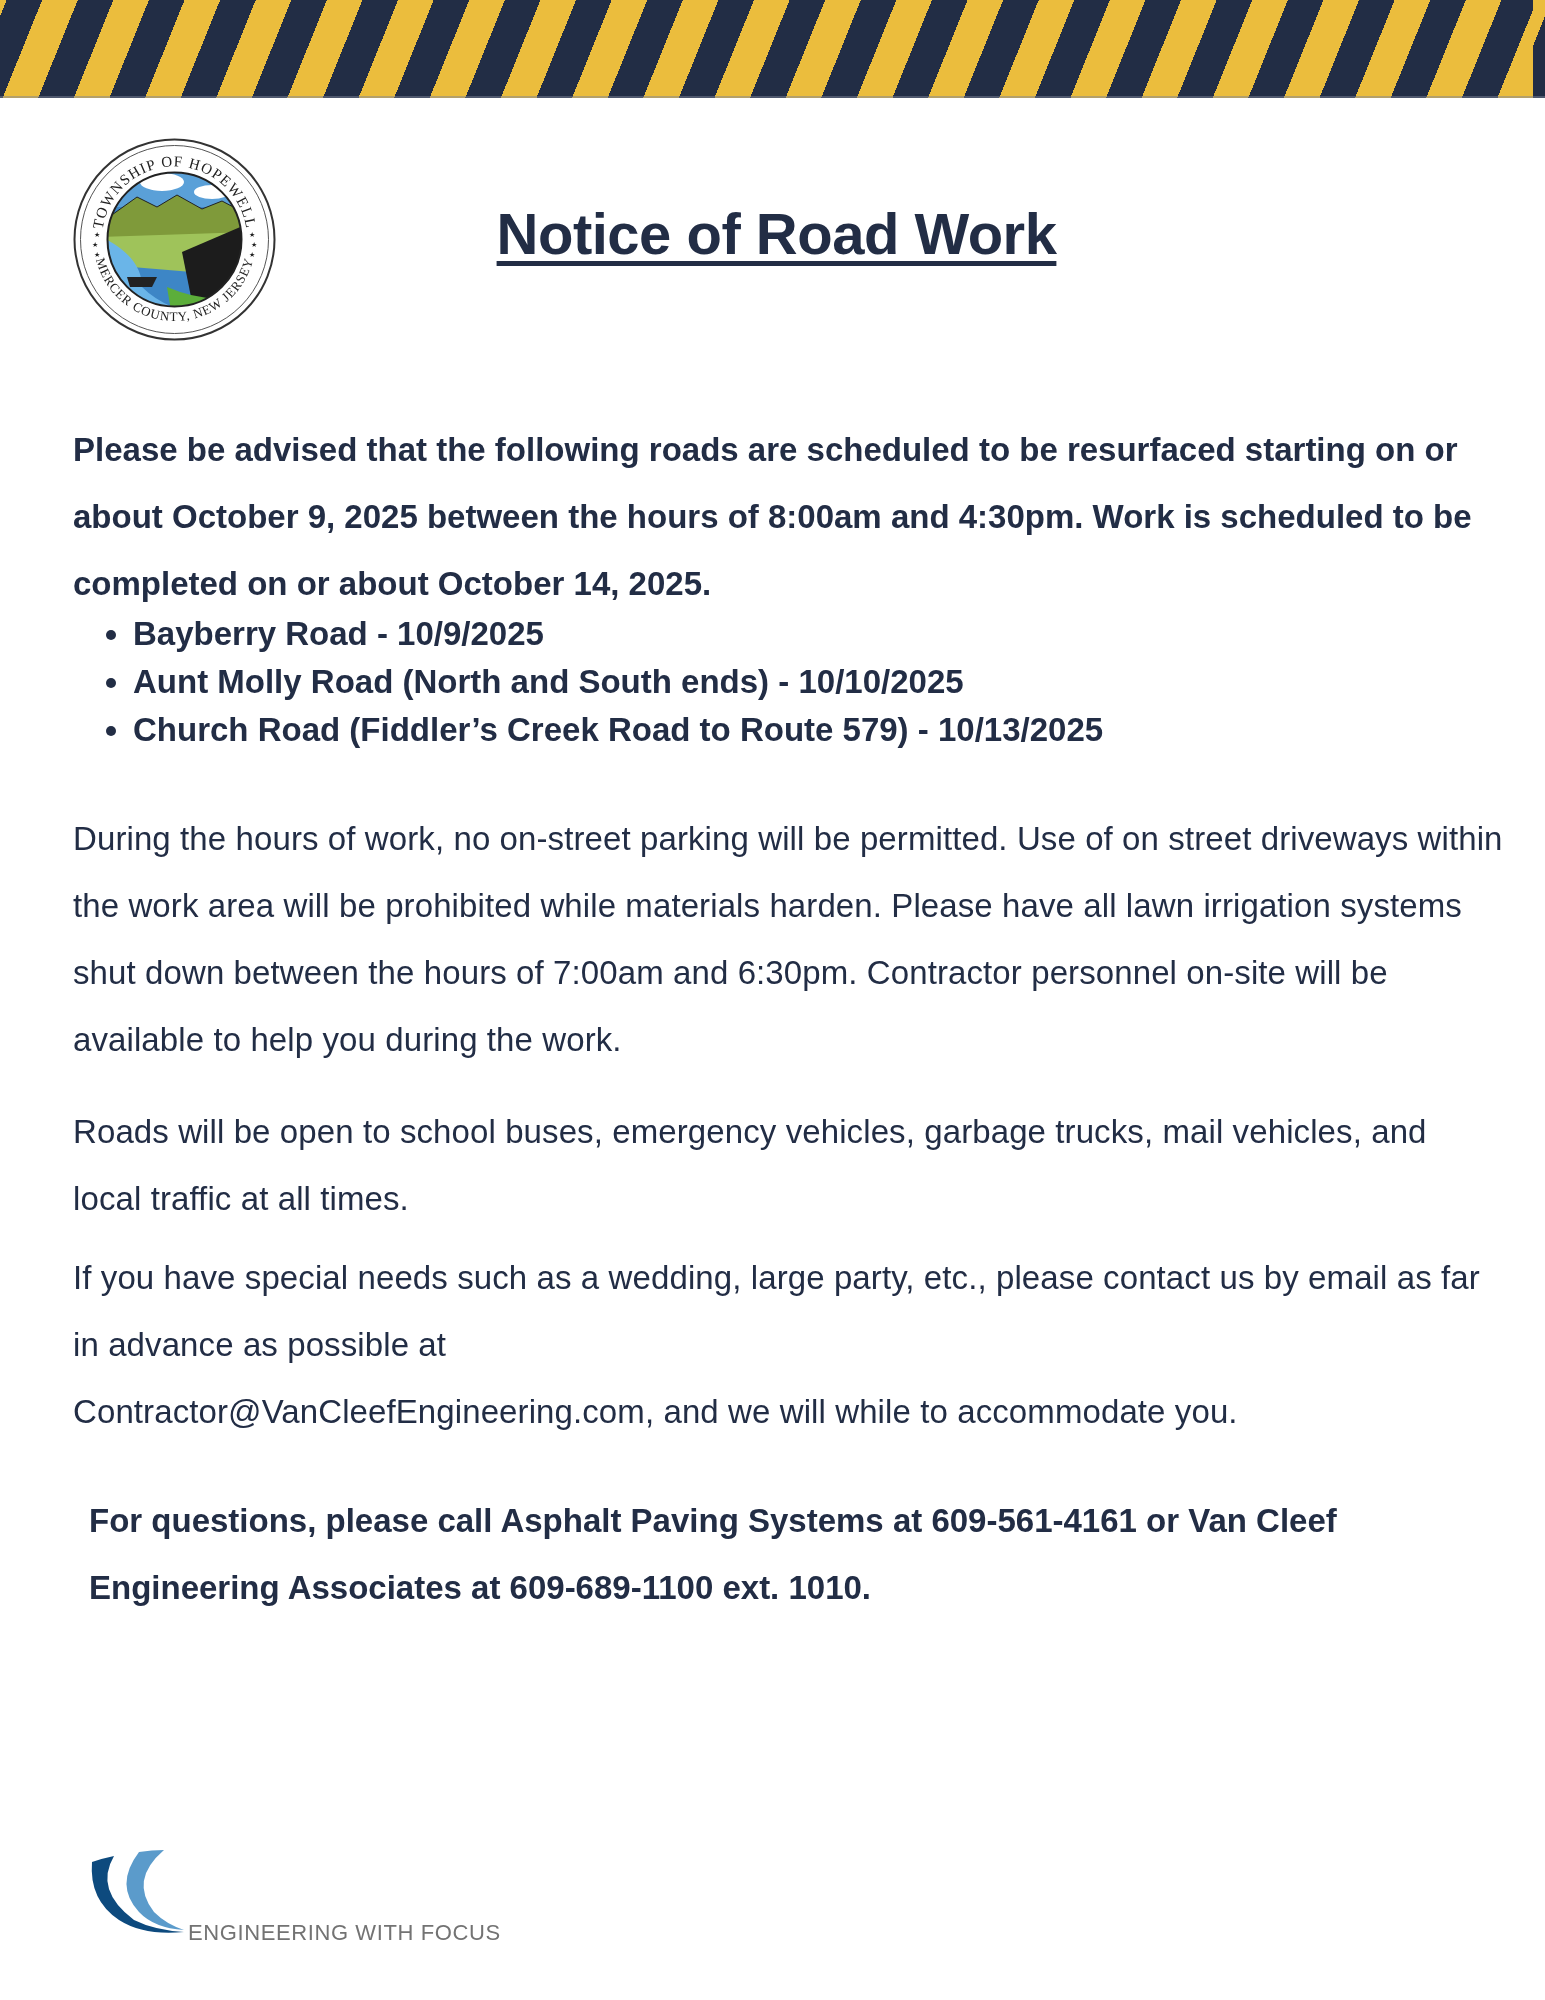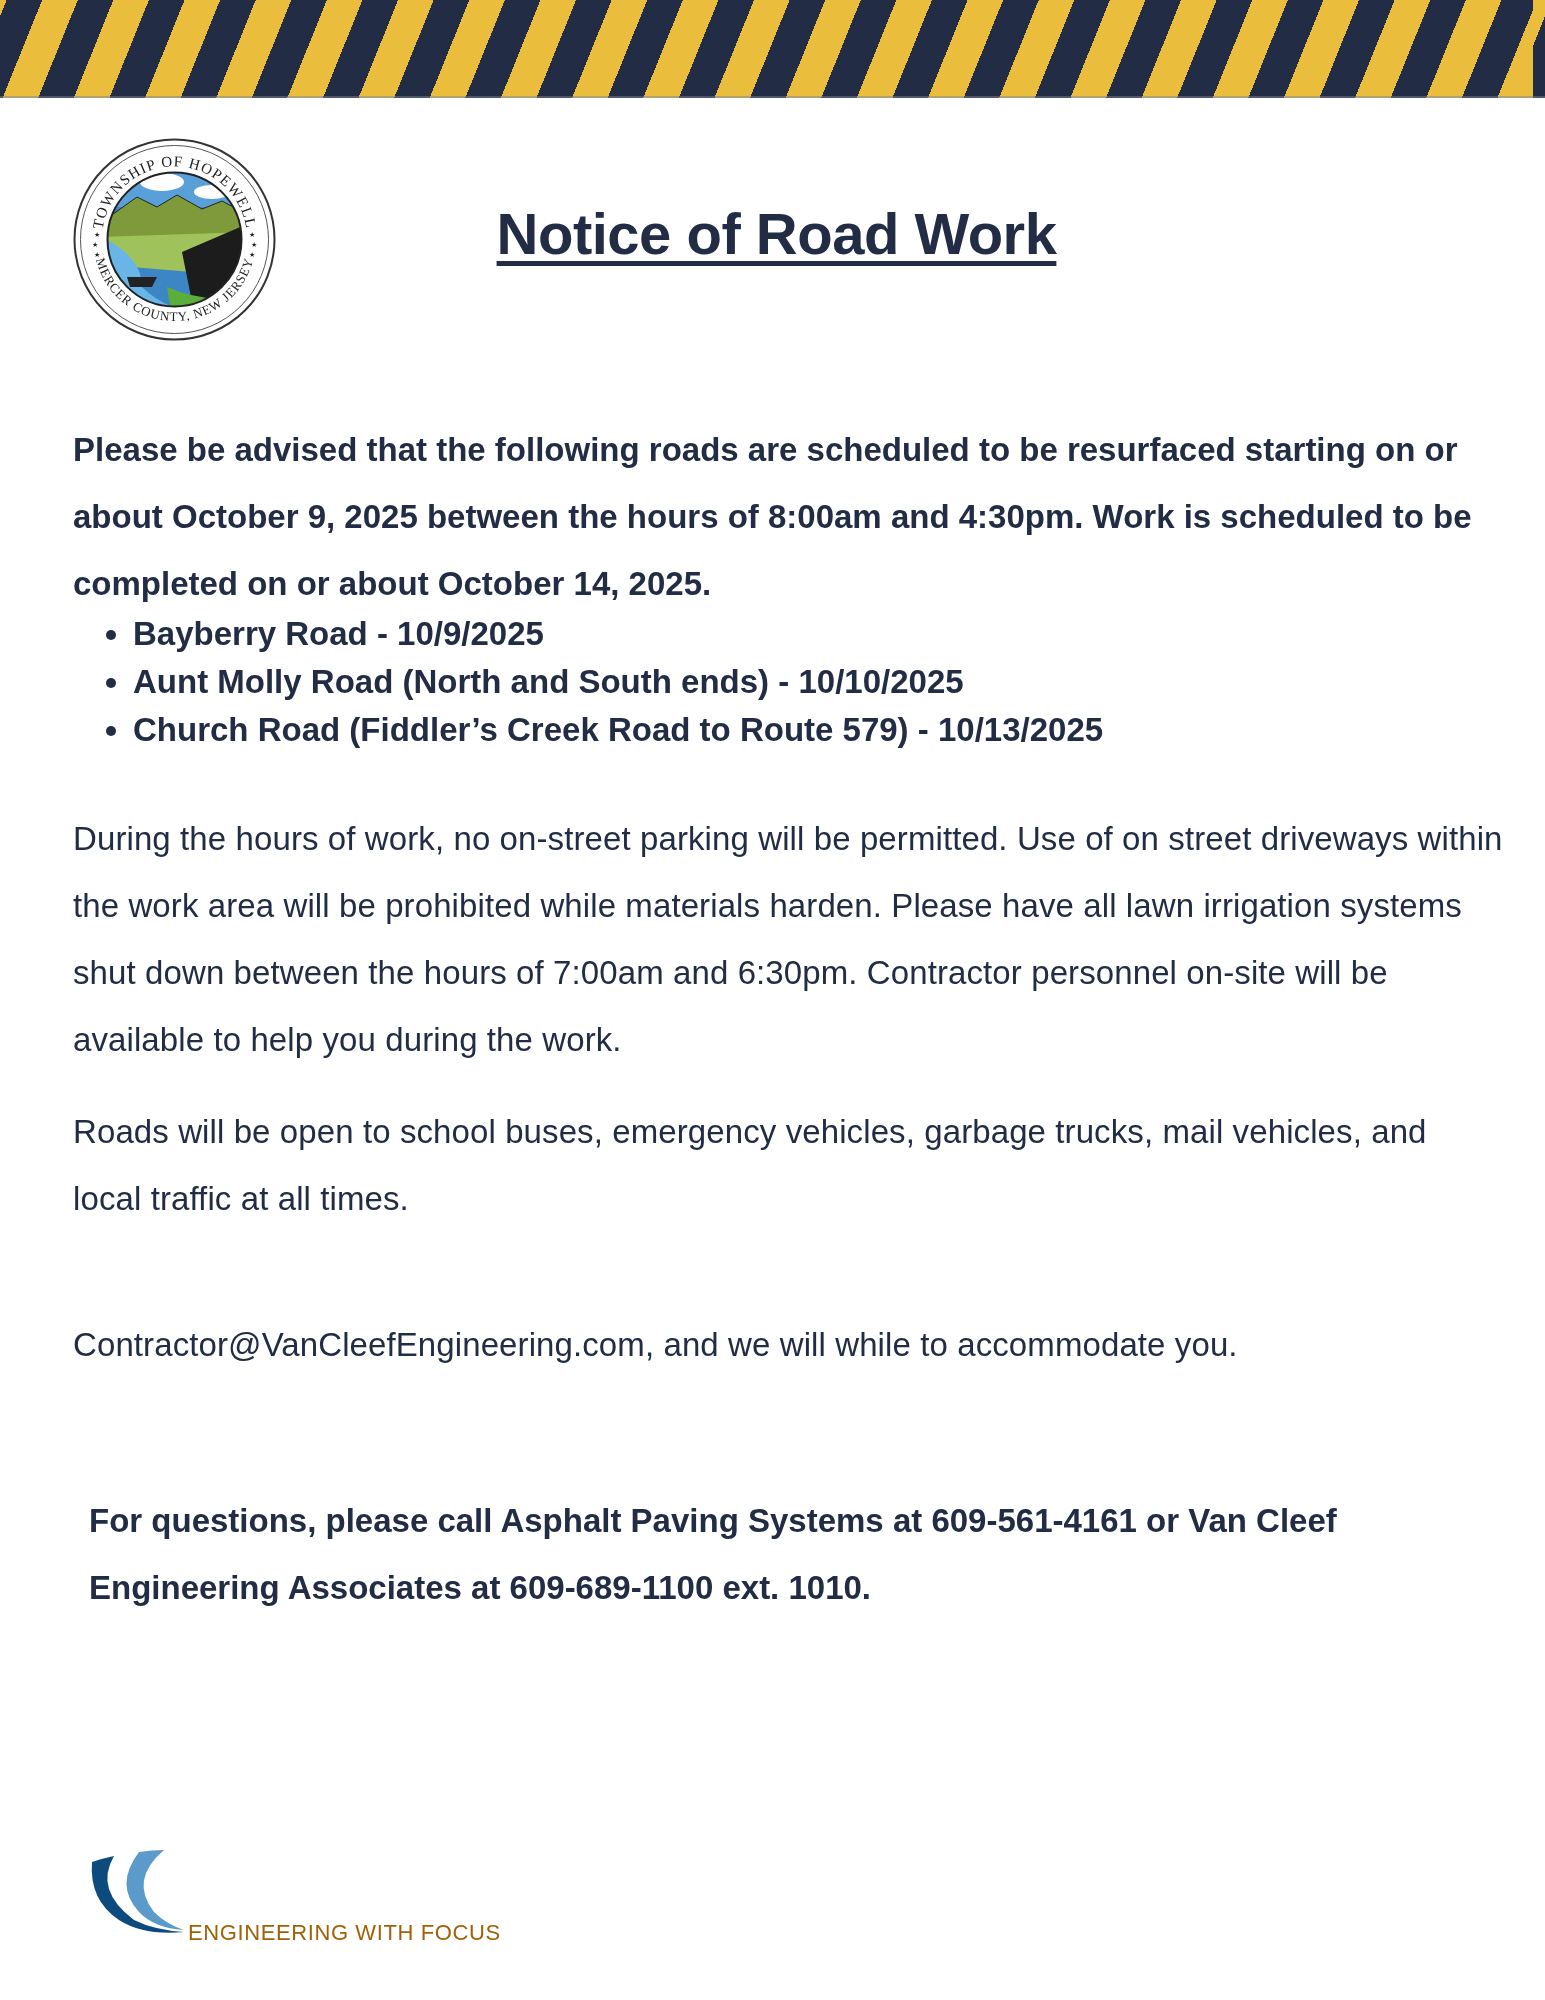--- a/index.html
+++ b/index.html
@@ -39,21 +39,21 @@
   .para2 { top: 1098px; }
   .para3 { top: 1244px; }
   .questions { top: 1487px; margin-left: 16px; }
   .logo { position: absolute; left: 80px; top: 1838px; width: 480px; height: 120px; }
   .logo-word {
     position: absolute; left: 85px; top: -8px;
     font-size: 74px; font-weight: bold; color: #0d4a7e; letter-spacing: -1px;
   }
   .logo-tag {
     position: absolute; left: 108px; top: 82px;
-    font-size: 22px; color: #a16207; letter-spacing: 0.6px;
+    font-size: 22px; color: #737373; letter-spacing: 0.6px;
   }
   .swoosh { position: absolute; left: 4px; top: 12px; width: 110px; height: 86px; }
 </style>
 </head>
 <body>
 
 <div class="stripe-band"></div>
 
 <div class="seal">
   <svg width="205" height="205" viewBox="0 0 205 205">
@@ -101,21 +101,21 @@
 <ul class="content bullets">
   <li>Bayberry Road - 10/9/2025</li>
   <li>Aunt Molly Road (North and South ends) - 10/10/2025</li>
   <li>Church Road (Fiddler’s Creek Road to Route 579) - 10/13/2025</li>
 </ul>
 
 <p class="content p regular para1">During the hours of work, no on-street parking will be permitted. Use of on street driveways within the work area will be prohibited while materials harden. Please have all lawn irrigation systems shut down between the hours of 7:00am and 6:30pm. Contractor personnel on-site will be available to help you during the work.</p>
 
 <p class="content p regular para2">Roads will be open to school buses, emergency vehicles, garbage trucks, mail vehicles, and local traffic at all times.</p>
 
-<p class="content p regular para3"><br><span>Contractor@VanCleefEngineering.com</span><span>, and we will while to accommodate you.</span></p>
+<p class="content p regular para3"><span>If you have special needs such as a wedding, large party, etc., please contact us by email as far in advance as possible at </span><br><span>Contractor@VanCleefEngineering.com</span><span>, and we will while to accommodate you.</span></p>
 
 <p class="content p bold questions">For questions, please call Asphalt  Paving Systems at 609-561-4161 or Van Cleef Engineering Associates at 609-689-1100 ext. 1010.</p>
 
 <div class="logo">
   <svg class="swoosh" viewBox="0 0 110 86">
     <path d="M8 12 Q20 8 30 6 Q10 40 50 70 Q70 80 100 82 Q60 86 35 70 Q5 50 8 12 Z" fill="#0d4a7e"></path>
     <path d="M55 2 Q68 0 80 0 Q45 30 70 62 Q82 74 100 80 Q70 78 55 62 Q30 35 55 2 Z" fill="#5b9bcb"></path>
   </svg>
   <div class="logo-tag">ENGINEERING WITH FOCUS</div>
 </div>

